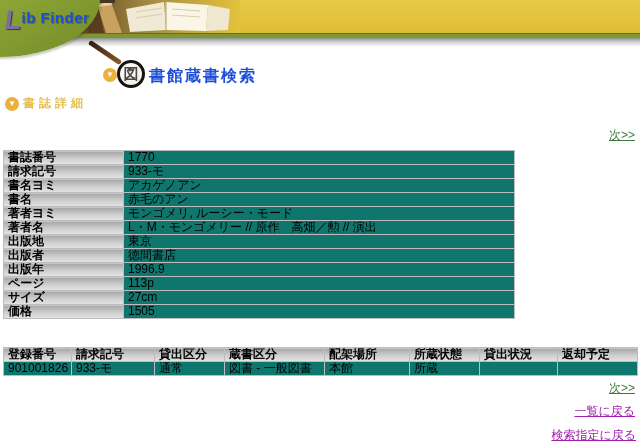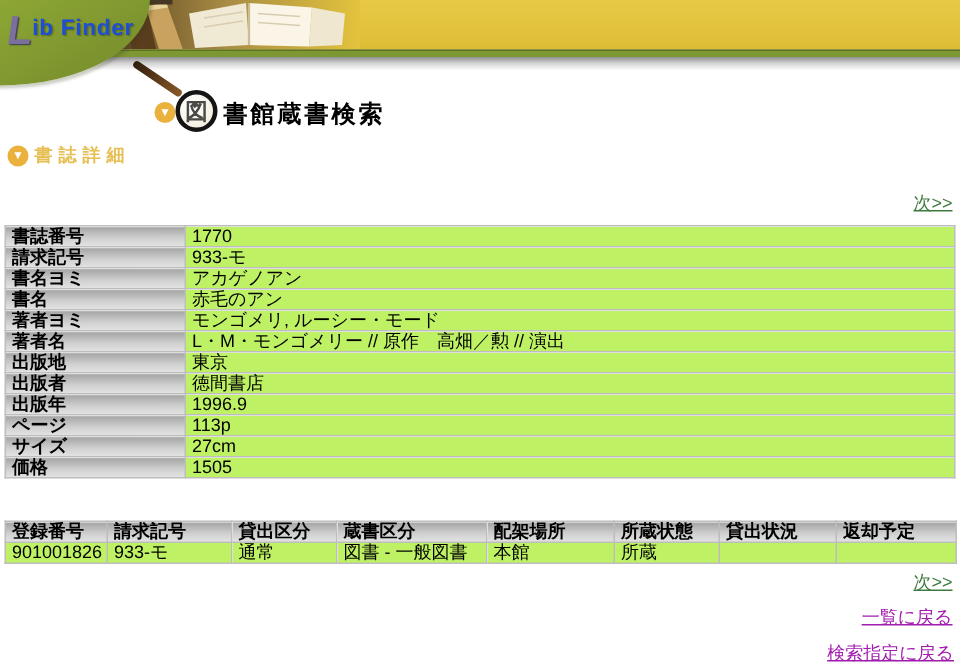--- a/index.html
+++ b/index.html
@@ -29,41 +29,41 @@
     background:linear-gradient(90deg,#2e1d0c,#8a5a28); border-radius:3px;
     transform:rotate(34deg); z-index:7; }
   .mag-lens { position:absolute; left:117px; top:60px; width:28px; height:28px; border-radius:50%;
     border:3px solid #141414; background:radial-gradient(circle at 35% 35%,#ffffff,#efead8);
     z-index:8; display:flex; align-items:center; justify-content:center; }
   .mag-lens span { font-size:15px; font-weight:bold; color:#4a4a46; }
   .bullet { position:absolute; width:14px; height:14px; border-radius:50%; background:#eab23c;
     color:#ffffff; font-size:8px; line-height:14px; text-align:center; z-index:7; }
   .search-bullet { left:103px; top:68px; }
   .search-title { position:absolute; left:149px; top:66px; font-size:16px; font-weight:bold;
-    color:#000000; letter-spacing:2px; z-index:7; white-space:nowrap; }
+    color:#1d4ed8; letter-spacing:2px; z-index:7; white-space:nowrap; }
   .section-bullet { left:5px; top:97px; }
   .section-title { position:absolute; left:23px; top:95px; font-size:12px; font-weight:bold;
     color:#e6bf55; letter-spacing:4px; }
 
   
   a.navlink { font-size:12px; text-decoration:underline; cursor:pointer; white-space:nowrap; }
   .green-link { color:#3e7a3e; }
   .tan-link { color:#a21caf; }
   .top-next { position:absolute; right:5px; top:127px; }
   .bottom-next { position:absolute; right:5px; top:380px; }
   .back-list { position:absolute; right:5px; top:403px; }
   .back-search { position:absolute; right:4px; top:427px; }
 
   
   table { border-collapse:collapse; table-layout:fixed; font-size:12px; color:#000; }
   td, th { border:1px solid #bdbdbd; height:14px; line-height:13px; padding:0 4px;
     overflow:hidden; white-space:nowrap; text-align:left; }
   th { background:linear-gradient(180deg,#a5a5a5 0%,#cfcfcf 55%,#e4e4e4 100%); font-weight:bold; }
-  td { background:#bef264; }
-  .detail-table { position:absolute; left:3px; top:150px; width:634px; }
+  td { background:#0f766e; }
+  .detail-table { position:absolute; left:3px; top:150px; width:512px; }
   .detail-table th { width:120px; }
   .holdings-table { position:absolute; left:3px; top:347px; width:634px; }
 </style>
 </head>
 <body>
 
 <div id="page">
 
   <div class="banner-yellow"></div>
   <div class="banner-books">

